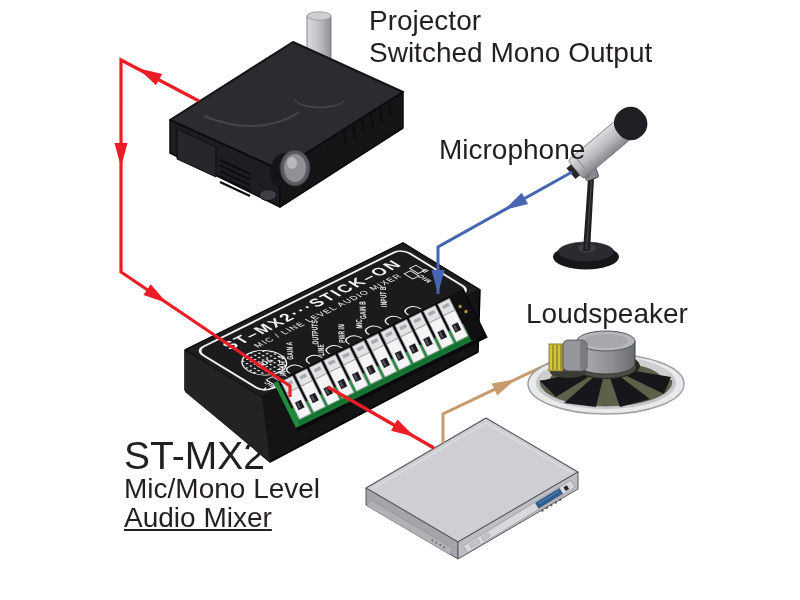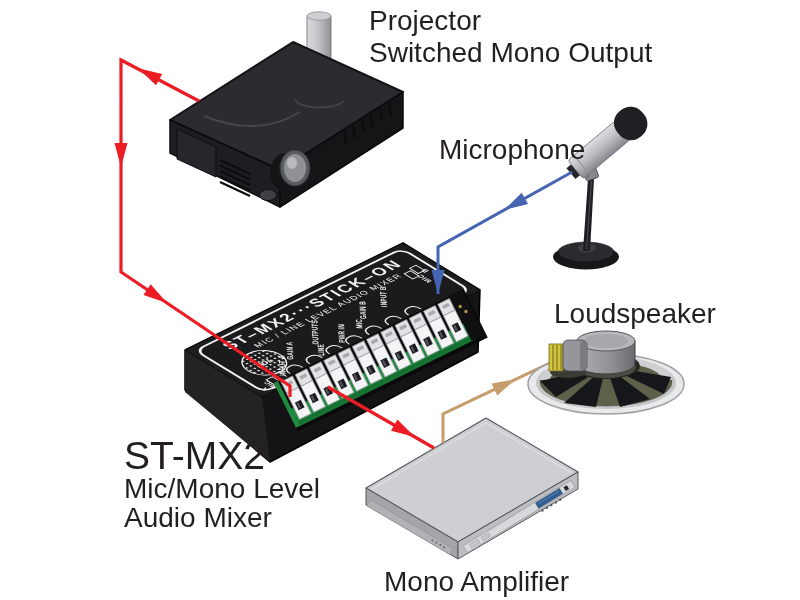--- a/index.html
+++ b/index.html
@@ -235,20 +235,19 @@
     <rect x="563" y="340" width="24" height="31" rx="5" fill="#94969B" stroke="#4A4C50" stroke-width="0.8"></rect>
     <rect x="580" y="341" width="6" height="29" rx="2" fill="#7A7C81"></rect>
   </g>
 </svg>
 
   <div class="lbl" style="left:369px;top:4px;">Projector</div>
   <div class="lbl" style="left:369px;top:36px;">Switched Mono Output</div>
 
   <div class="lbl" style="left:439px;top:133px;">Microphone</div>
 
-  <div class="lbl" style="left:526px;top:297px;margin-left:28px;">Loudspeaker</div>
-
-  <div class="lbl" style="left:384px;top:565px;">Mono Amplifier</div>
+  <div class="lbl" style="left:526px;top:297px;">Loudspeaker</div>
+
 
   <div class="lbl lbl-big" style="left:124px;top:432px;">ST-MX2</div>
   <div class="lbl" style="left:124px;top:472px;">Mic/Mono Level</div>
-  <div class="lbl" style="left:124px;top:501px;">Audio Mixer</div>
+  <div class="lbl" style="left:124px;top:501px;text-decoration:underline;">Audio Mixer</div>
 </div>
 
 </body></html>

